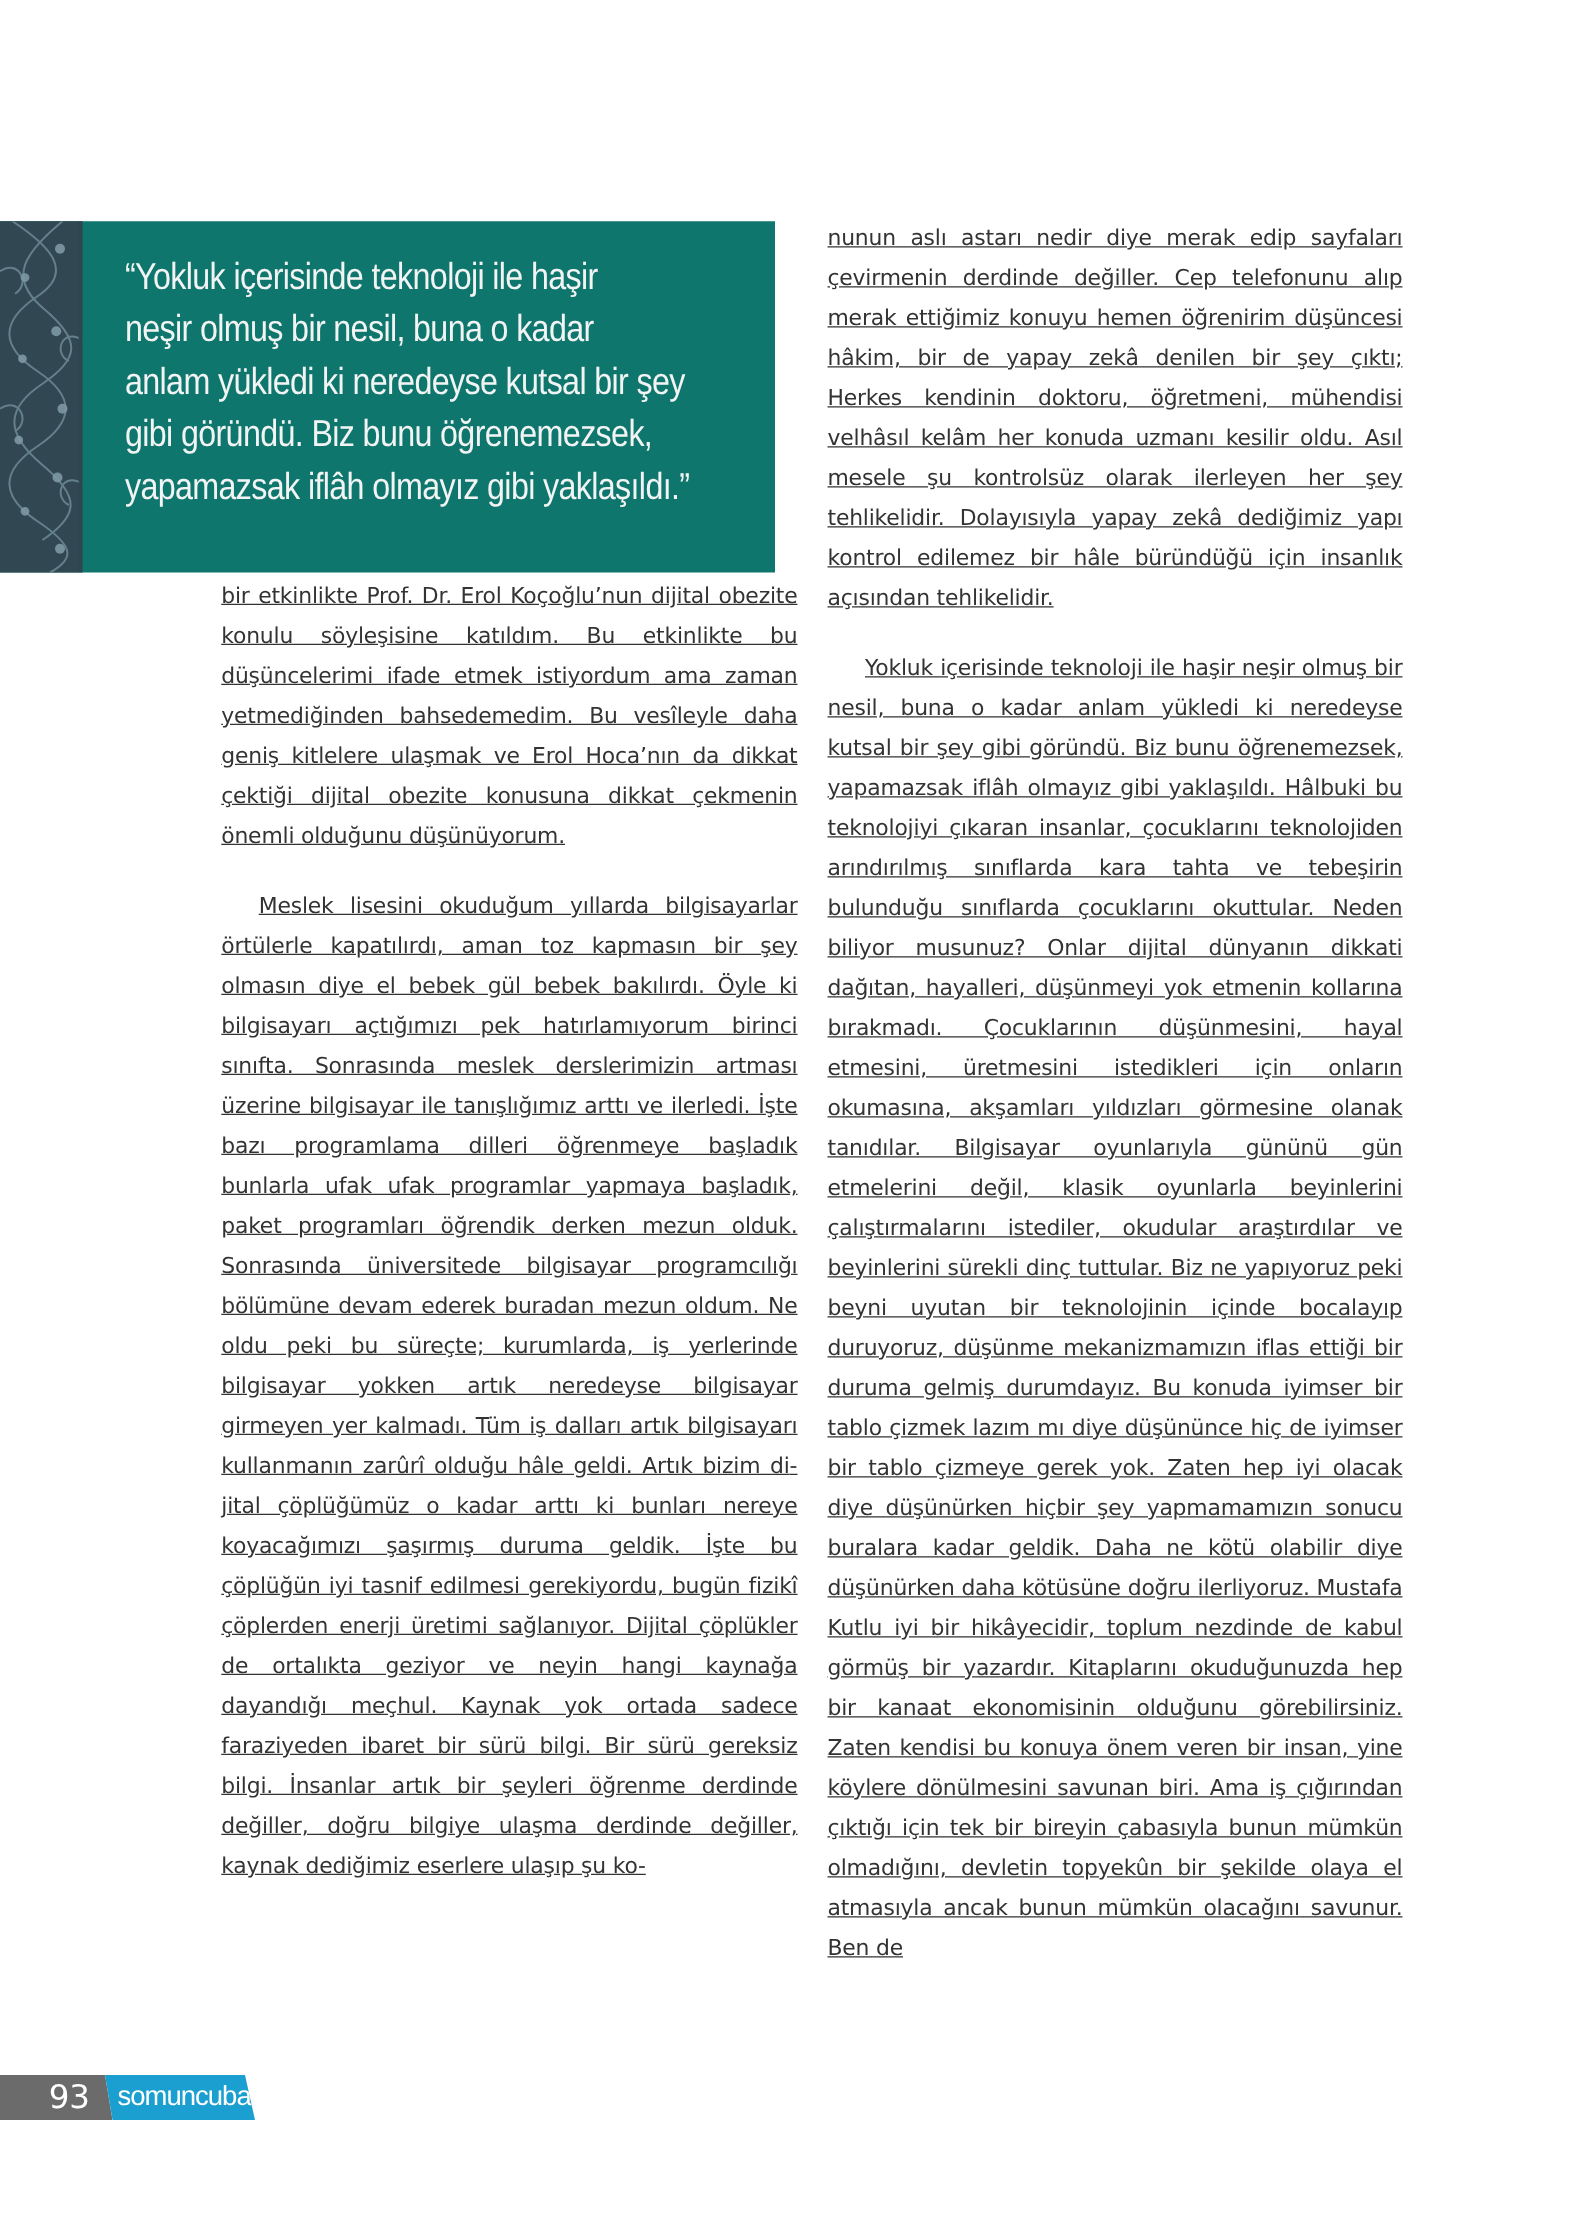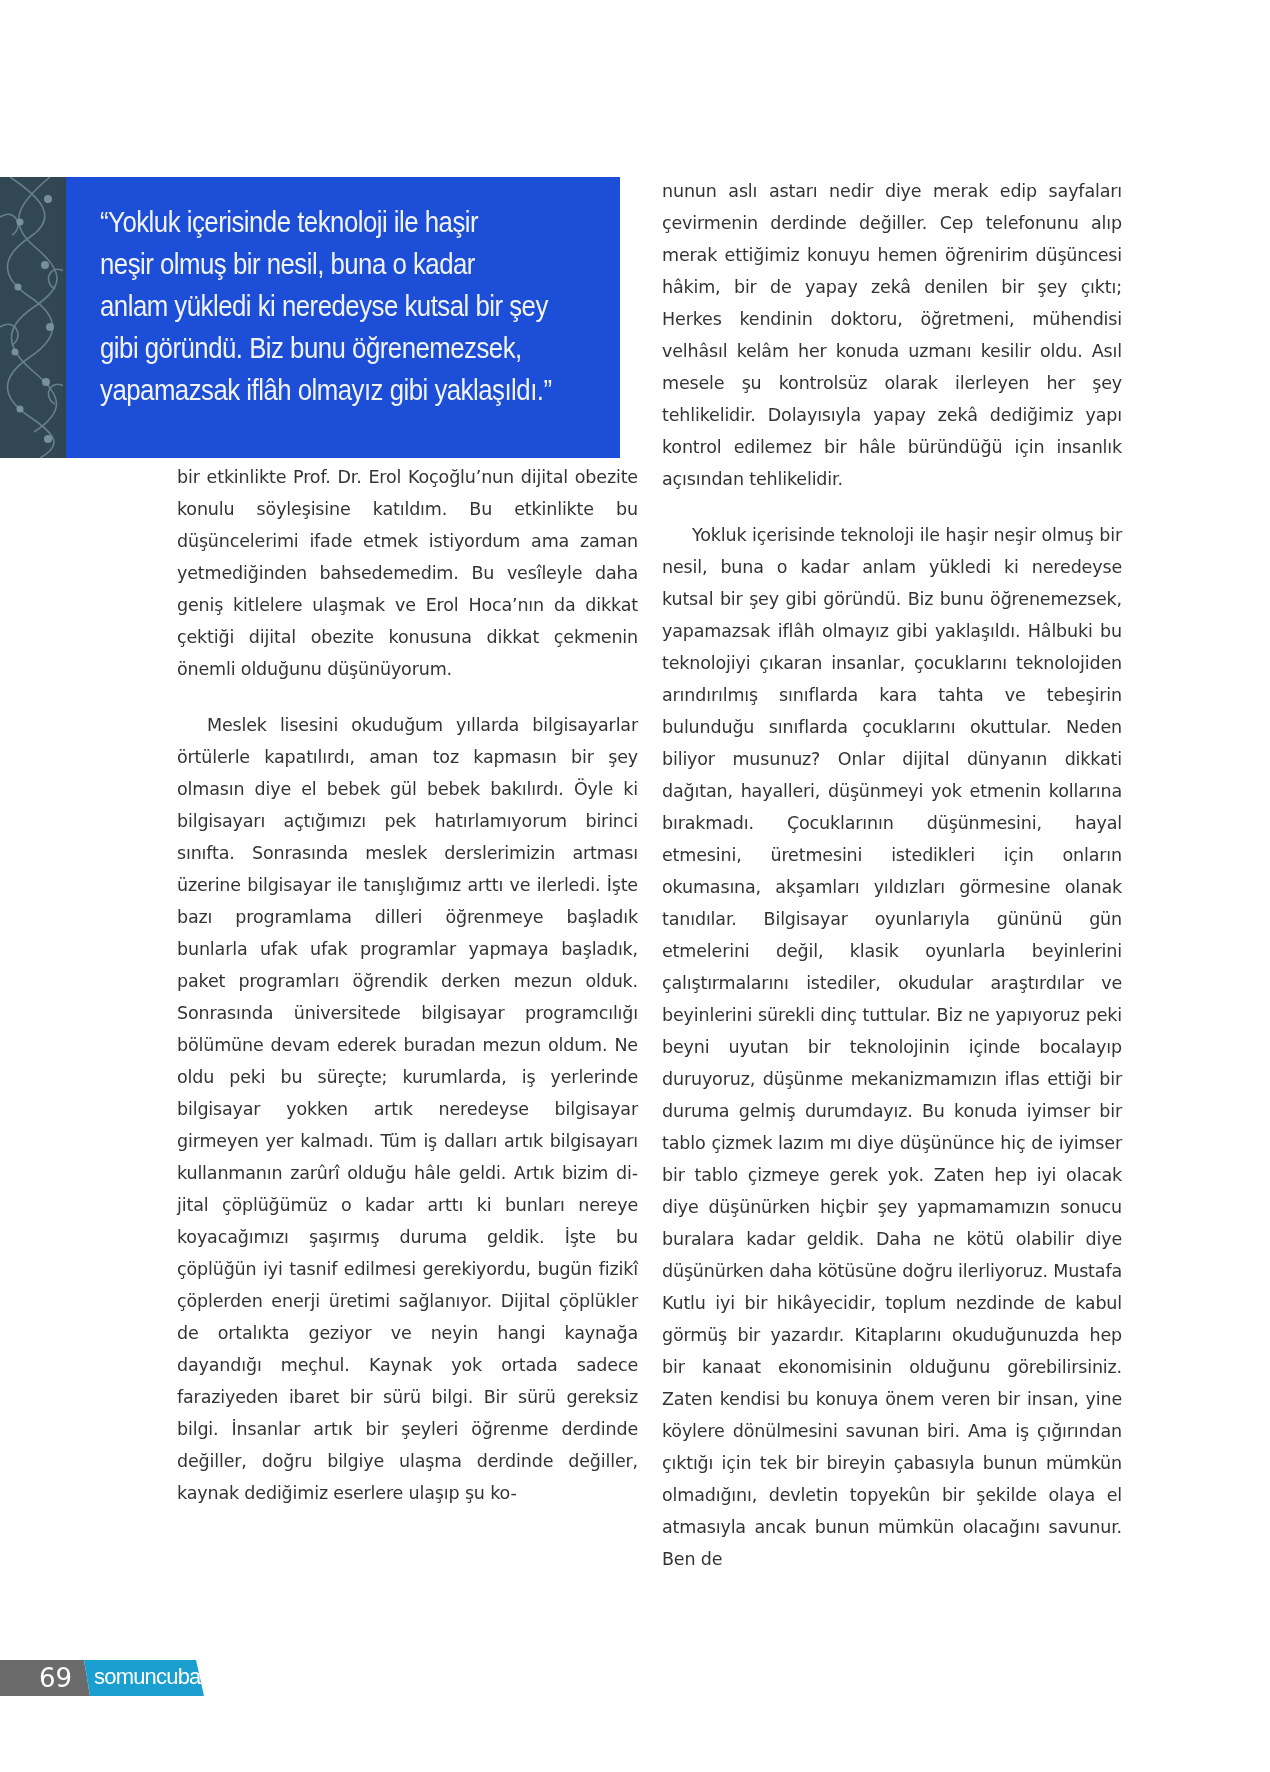--- a/index.html
+++ b/index.html
@@ -2,41 +2,41 @@
 <html><head>
 <meta charset="utf-8">
 <style>
   html, body { margin: 0; padding: 0; }
   body {
     width: 1270px; height: 1772px; position: relative; background: #ffffff;
     overflow: hidden; font-family: "DejaVu Sans", sans-serif; color: #2a2a2a;
   }
   .quote-box {
     position: absolute; left: 0; top: 177px; width: 620px; height: 281px;
-    background: #1d4ed8;
+    background: #0f766e;
   }
   .ornament {
     position: absolute; left: 0; top: 0; width: 66px; height: 100%;
     background: #314852; overflow: hidden;
   }
   .ornament svg { width: 66px; height: 281px; display: block; }
   .quote-text {
     position: absolute; left: 100px; top: 24px; width: 500px;
     color: #f2f4f4; font-family: "Liberation Sans Narrow", "Liberation Sans", sans-serif;
     font-size: 30px; line-height: 42px; letter-spacing: -0.6px;
     transform: scaleX(0.86); transform-origin: left top; width: 580px;
   }
   .quote-line { display: block; white-space: nowrap; }
   .col {
     position: absolute; font-size: 17.5px; line-height: 32px; color: #333;
     text-align: justify; hyphens: manual; letter-spacing: -0.15px;
   }
   .col-left { left: 177px; top: 461px; width: 461px; }
   .col-right { left: 662px; top: 175px; width: 460px; }
-  .col p { margin: 0; }
+  .col p { margin: 0; text-decoration: underline; }
   .col p.indent { text-indent: 30px; }
   .col p + p { margin-top: 24px; }
   .col-right p.first { margin-bottom: 0; }
   .footer { position: absolute; left: 0; top: 1660px; height: 36px; }
   .page-number-bar {
     position: absolute; left: 0; top: 0; width: 90px; height: 36px; background: #6b6b6b;
     color: #ffffff; font-size: 26px; line-height: 36px; text-align: right; box-sizing: border-box;
     padding-right: 18px; clip-path: polygon(0 0, 84px 0, 90px 36px, 0 36px);
   }
   .brand-tag {
@@ -87,15 +87,15 @@
   <p>bir etkinlikte Prof. Dr. Erol Koçoğlu’nun dijital obezite konulu söyleşisine katıldım. Bu etkin­likte bu düşüncelerimi ifade etmek istiyordum ama zaman yetmediğinden bahsedemedim. Bu vesîleyle daha geniş kitlelere ulaşmak ve Erol Hoca’nın da dikkat çektiği dijital obezite konu­suna dikkat çekmenin önemli olduğunu düşünü­yorum.</p>
   <p class="indent">Meslek lisesini okuduğum yıllarda bilgisayar­lar örtülerle kapatılırdı, aman toz kapmasın bir şey olmasın diye el bebek gül bebek bakılırdı. Öyle ki bilgisayarı açtığımızı pek hatırlamıyorum birinci sınıfta. Sonrasında meslek derslerimizin artması üzerine bilgisayar ile tanışlığımız arttı ve ilerledi. İşte bazı programlama dilleri öğren­meye başladık bunlarla ufak ufak programlar yapmaya başladık, paket programları öğrendik derken mezun olduk. Sonrasında üniversite­de bilgisayar programcılığı bölümüne devam ederek buradan mezun oldum. Ne oldu peki bu süreçte; kurumlarda, iş yerlerinde bilgisayar yokken artık neredeyse bilgisayar girmeyen yer kalmadı. Tüm iş dalları artık bilgisayarı kullan­manın zarûrî olduğu hâle geldi. Artık bizim di­jital çöplüğümüz o kadar arttı ki bunları nereye koyacağımızı şaşırmış duruma geldik. İşte bu çöplüğün iyi tasnif edilmesi gerekiyordu, bugün fizikî çöplerden enerji üretimi sağlanıyor. Dijital çöplükler de ortalıkta geziyor ve neyin hangi kaynağa dayandığı meçhul. Kaynak yok ortada sadece faraziyeden ibaret bir sürü bilgi. Bir sürü gereksiz bilgi. İnsanlar artık bir şeyleri öğrenme derdinde değiller, doğru bilgiye ulaşma derdinde değiller, kaynak dediğimiz eserlere ulaşıp şu ko-</p>
 </div>
 
 <div class="col col-right">
   <p class="first">nunun aslı astarı nedir diye merak edip sayfaları çevirmenin derdinde değiller. Cep telefonunu alıp merak ettiğimiz konuyu hemen öğrenirim düşüncesi hâkim, bir de yapay zekâ denilen bir şey çıktı; Herkes kendinin doktoru, öğretmeni, mühendisi velhâsıl kelâm her konuda uzmanı kesilir oldu. Asıl mesele şu kontrolsüz olarak ilerleyen her şey tehlikelidir. Dolayısıyla yapay zekâ dediğimiz yapı kontrol edilemez bir hâle büründüğü için insanlık açısından tehlikelidir.</p>
   <p class="indent">Yokluk içerisinde teknoloji ile haşir neşir ol­muş bir nesil, buna o kadar anlam yükledi ki neredeyse kutsal bir şey gibi göründü. Biz bunu öğrenemezsek, yapamazsak iflâh olmayız gibi yaklaşıldı. Hâlbuki bu teknolojiyi çıkaran insan­lar, çocuklarını teknolojiden arındırılmış sınıflar­da kara tahta ve tebeşirin bulunduğu sınıflarda çocuklarını okuttular. Neden biliyor musunuz? Onlar dijital dünyanın dikkati dağıtan, hayalleri, düşünmeyi yok etmenin kollarına bırakmadı. Ço­cuklarının düşünmesini, hayal etmesini, üretme­sini istedikleri için onların okumasına, akşamları yıldızları görmesine olanak tanıdılar. Bilgisayar oyunlarıyla gününü gün etmelerini değil, klasik oyunlarla beyinlerini çalıştırmalarını istediler, okudular araştırdılar ve beyinlerini sürekli dinç tuttular. Biz ne yapıyoruz peki beyni uyutan bir teknolojinin içinde bocalayıp duruyoruz, düşün­me mekanizmamızın iflas ettiği bir duruma gel­miş durumdayız. Bu konuda iyimser bir tablo çizmek lazım mı diye düşününce hiç de iyimser bir tablo çizmeye gerek yok. Zaten hep iyi ola­cak diye düşünürken hiçbir şey yapmamamızın sonucu buralara kadar geldik. Daha ne kötü ola­bilir diye düşünürken daha kötüsüne doğru iler­liyoruz.  Mustafa Kutlu iyi bir hikâyecidir, toplum nezdinde de kabul görmüş bir yazardır. Kitapla­rını okuduğunuzda hep bir kanaat ekonomisinin olduğunu görebilirsiniz. Zaten kendisi bu konuya önem veren bir insan, yine köylere dönülmesi­ni savunan biri. Ama iş çığırından çıktığı için tek bir bireyin çabasıyla bunun mümkün olmadığını, devletin topyekûn bir şekilde olaya el atmasıyla ancak bunun mümkün olacağını savunur. Ben de</p>
 </div>
 
 <div class="footer">
-  <div class="page-number-bar">69</div>
+  <div class="page-number-bar">93</div>
   <div class="brand-tag">somuncubaba</div>
 </div>
 
 </body></html>

